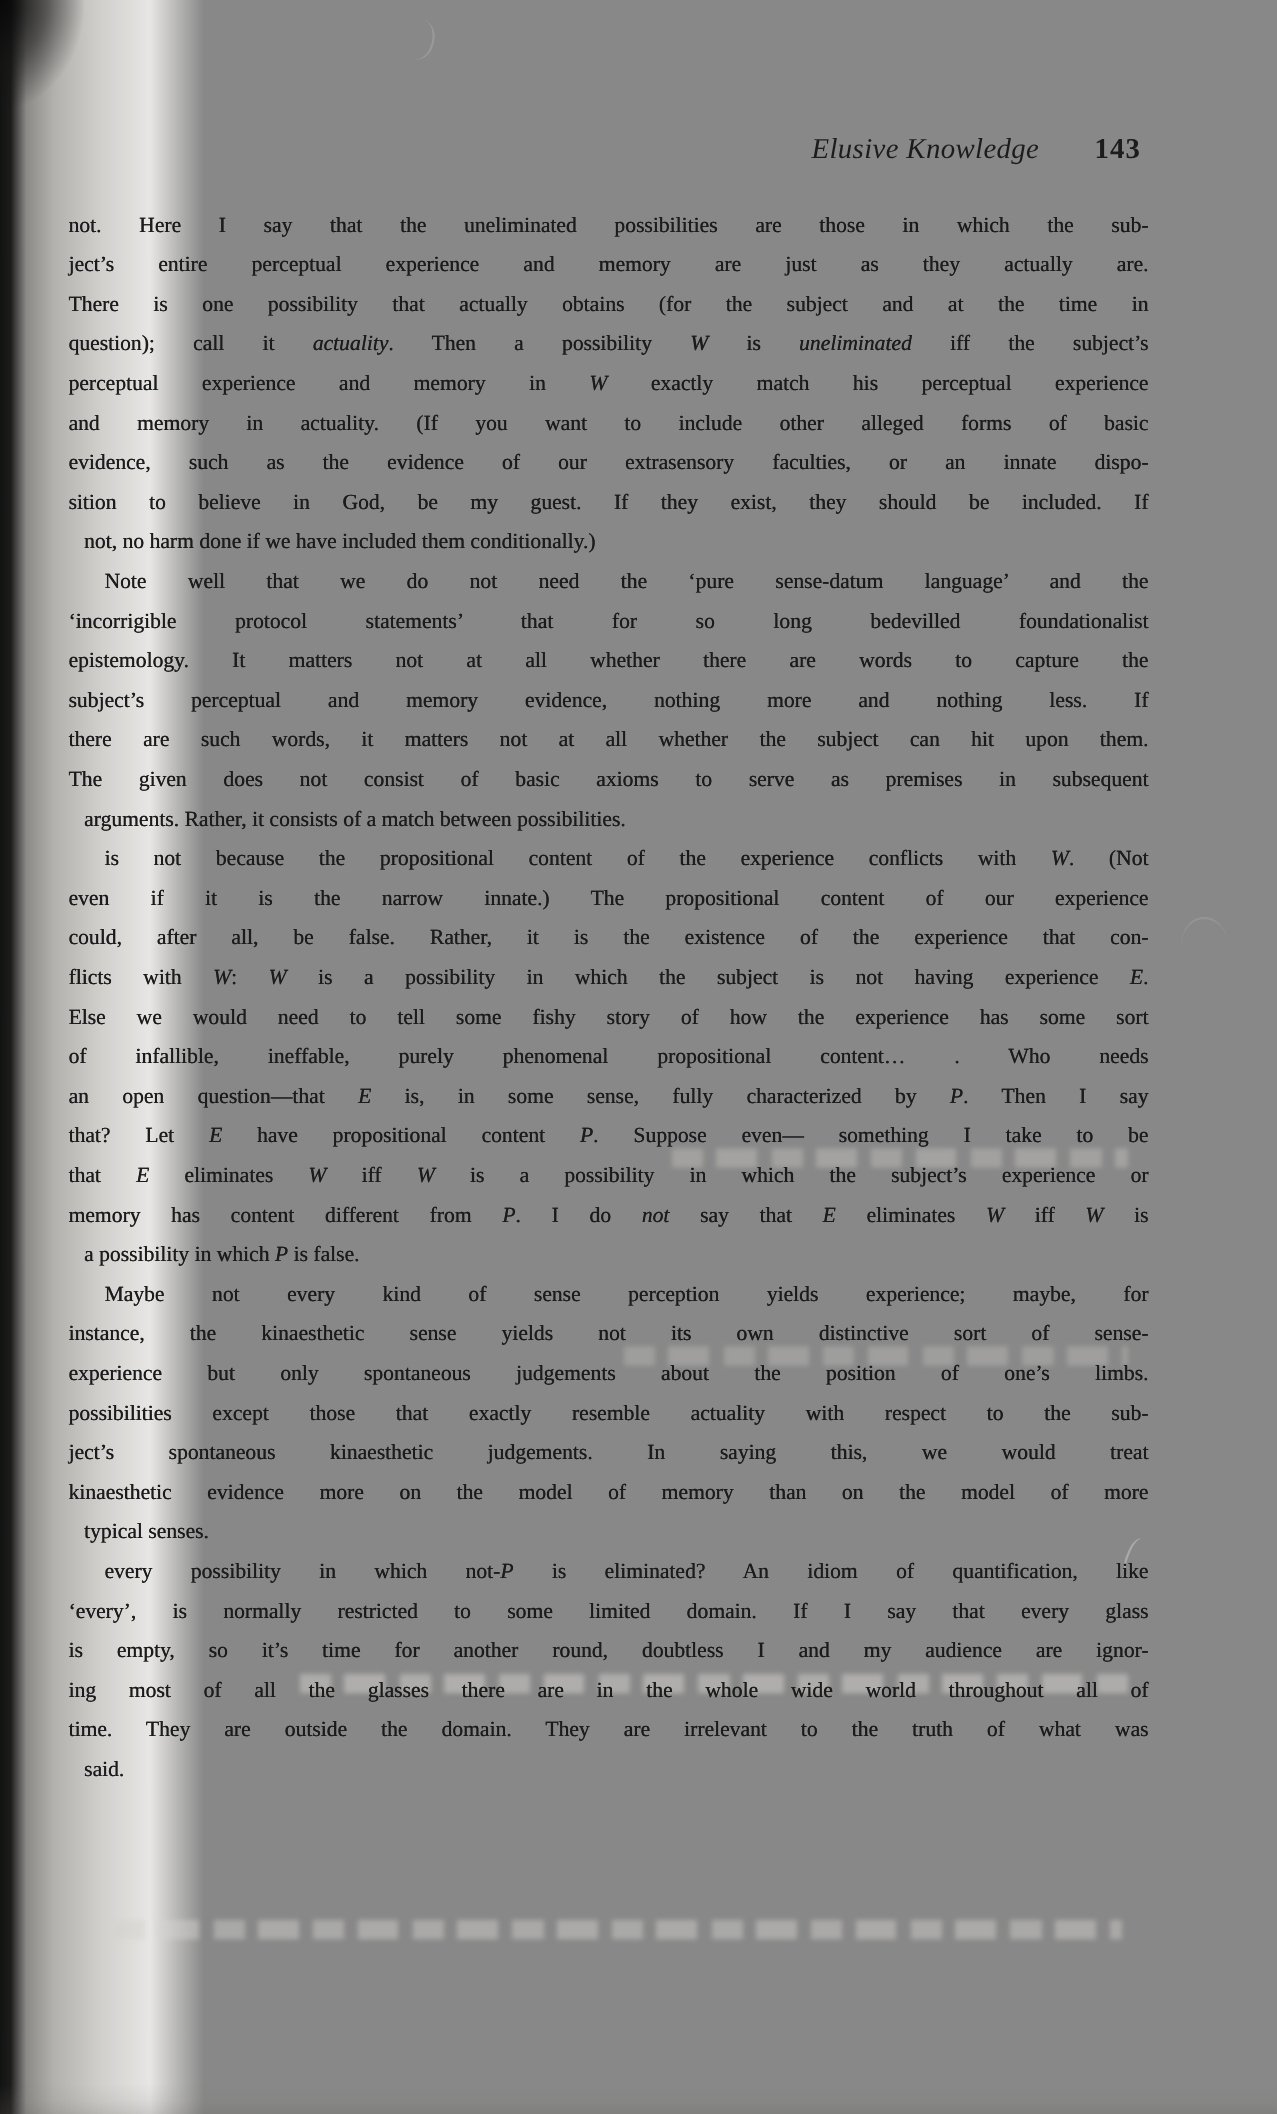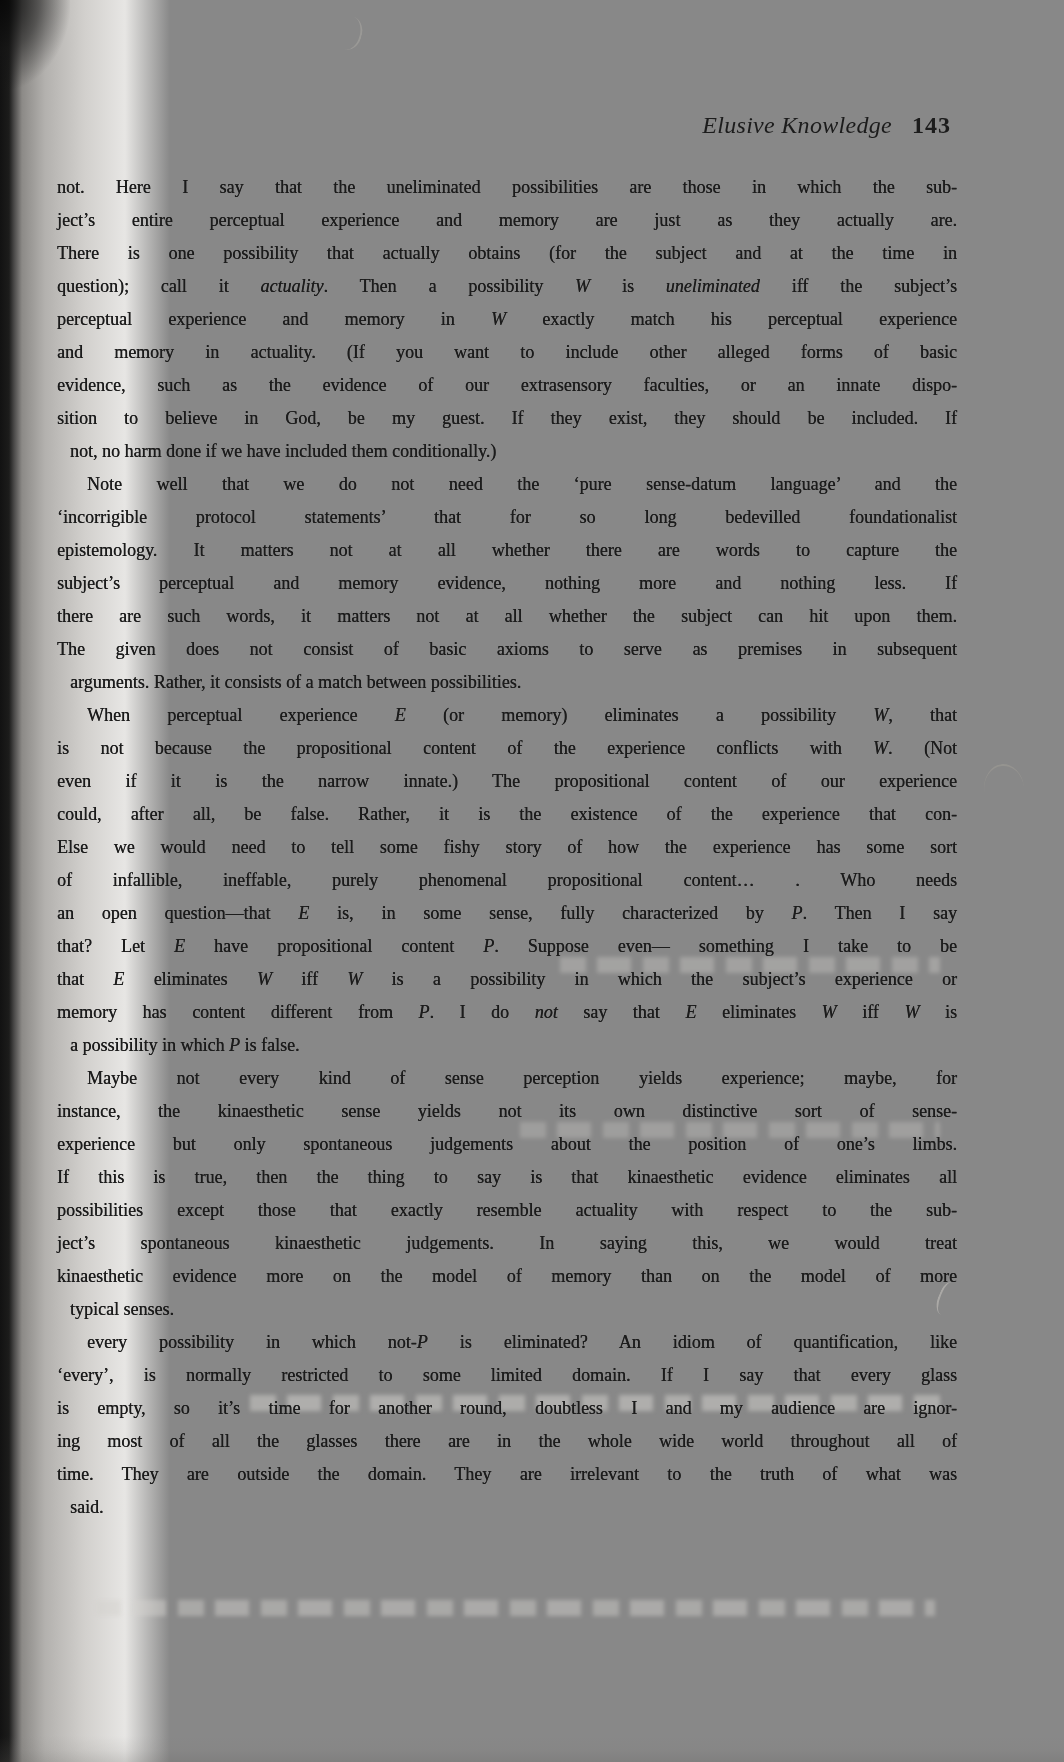--- a/index.html
+++ b/index.html
@@ -19,21 +19,21 @@
     position:absolute; left:0; top:0; width:70px; height:90px; pointer-events:none;
     background: radial-gradient(ellipse at top left, rgba(8,8,8,0.95) 0%, rgba(20,20,20,0.55) 40%, rgba(20,20,20,0) 72%);
   }
   .bottom-shade {
     position:absolute; left:0; bottom:0; width:100%; height:26px; pointer-events:none;
     background: linear-gradient(180deg, rgba(120,118,115,0) 0%, rgba(120,118,115,0.10) 55%, rgba(100,98,95,0.22) 100%);
   }
   .content { position:absolute; left:57px; top:0; width:900px; }
   .running-head {
     margin-top:112px; display:flex; justify-content:flex-end; align-items:baseline;
-    gap:20px; font-size:24px; padding-right:6px;
+    gap:46px; font-size:24px; padding-right:6px;
   }
   .running-title { font-style:italic; letter-spacing:0.3px; }
   .page-number { letter-spacing:1px;font-weight:bold; }
   .body-text {
     margin-top:32px; font-size:18px; line-height:33px;
     text-shadow:0.25px 0 0 #1c1c1c;
   }
   .para { margin:0; }
   .line { text-align:justify; text-align-last:justify; }
   .line.last { text-align-last:left;margin-left:13px; }
@@ -105,37 +105,36 @@
         <div class="para indent">
           <div class="line">Note well that we do not need the ‘pure sense-datum language’ and the</div>
           <div class="line">‘incorrigible protocol statements’ that for so long bedevilled foundationalist</div>
           <div class="line">epistemology. It matters not at all whether there are words to capture the</div>
           <div class="line">subject’s perceptual and memory evidence, nothing more and nothing less. If</div>
           <div class="line">there are such words, it matters not at all whether the subject can hit upon them.</div>
           <div class="line">The given does not consist of basic axioms to serve as premises in subsequent</div>
           <div class="line last">arguments. Rather, it consists of a match between possibilities.</div>
         </div>
         <div class="para indent">
-          <div class="line">When perceptual experience <i>E</i> (or memory) eliminates a possibility <i>W</i>, that</div>
           <div class="line">is not because the propositional content of the experience conflicts with <i>W</i>. (Not</div>
           <div class="line">even if it is the narrow innate.) The propositional content of our experience</div>
           <div class="line">could, after all, be false. Rather, it is the existence of the experience that con-</div>
+          <div class="line">flicts with <i>W</i>: <i>W</i> is a possibility in which the subject is not having experience <i>E</i>.</div>
           <div class="line">Else we would need to tell some fishy story of how the experience has some sort</div>
           <div class="line">of infallible, ineffable, purely phenomenal propositional content… . Who needs</div>
           <div class="line">an open question—that <i>E</i> is, in some sense, fully characterized by <i>P</i>. Then I say</div>
           <div class="line">that? Let <i>E</i> have propositional content <i>P</i>. Suppose even— something I take to be</div>
           <div class="line">that <i>E</i> eliminates <i>W</i> iff <i>W</i> is a possibility in which the subject’s experience or</div>
           <div class="line">memory has content different from <i>P</i>. I do <i>not</i> say that <i>E</i> eliminates <i>W</i> iff <i>W</i> is</div>
           <div class="line last">a possibility in which <i>P</i> is false.</div>
         </div>
         <div class="para indent">
           <div class="line">Maybe not every kind of sense perception yields experience; maybe, for</div>
           <div class="line">instance, the kinaesthetic sense yields not its own distinctive sort of sense-</div>
           <div class="line">experience but only spontaneous judgements about the position of one’s limbs.</div>
-          <div class="line">If this is true, then the thing to say is that kinaesthetic evidence eliminates all</div>
           <div class="line">possibilities except those that exactly resemble actuality with respect to the sub-</div>
           <div class="line">ject’s spontaneous kinaesthetic judgements. In saying this, we would treat</div>
           <div class="line">kinaesthetic evidence more on the model of memory than on the model of more</div>
           <div class="line last">typical senses.</div>
         </div>
         <div class="para indent">
           <div class="line">every possibility in which not-<i>P</i> is eliminated? An idiom of quantification, like</div>
           <div class="line">‘every’, is normally restricted to some limited domain. If I say that every glass</div>
           <div class="line">is empty, so it’s time for another round, doubtless I and my audience are ignor-</div>
           <div class="line">ing most of all the glasses there are in the whole wide world throughout all of</div>

